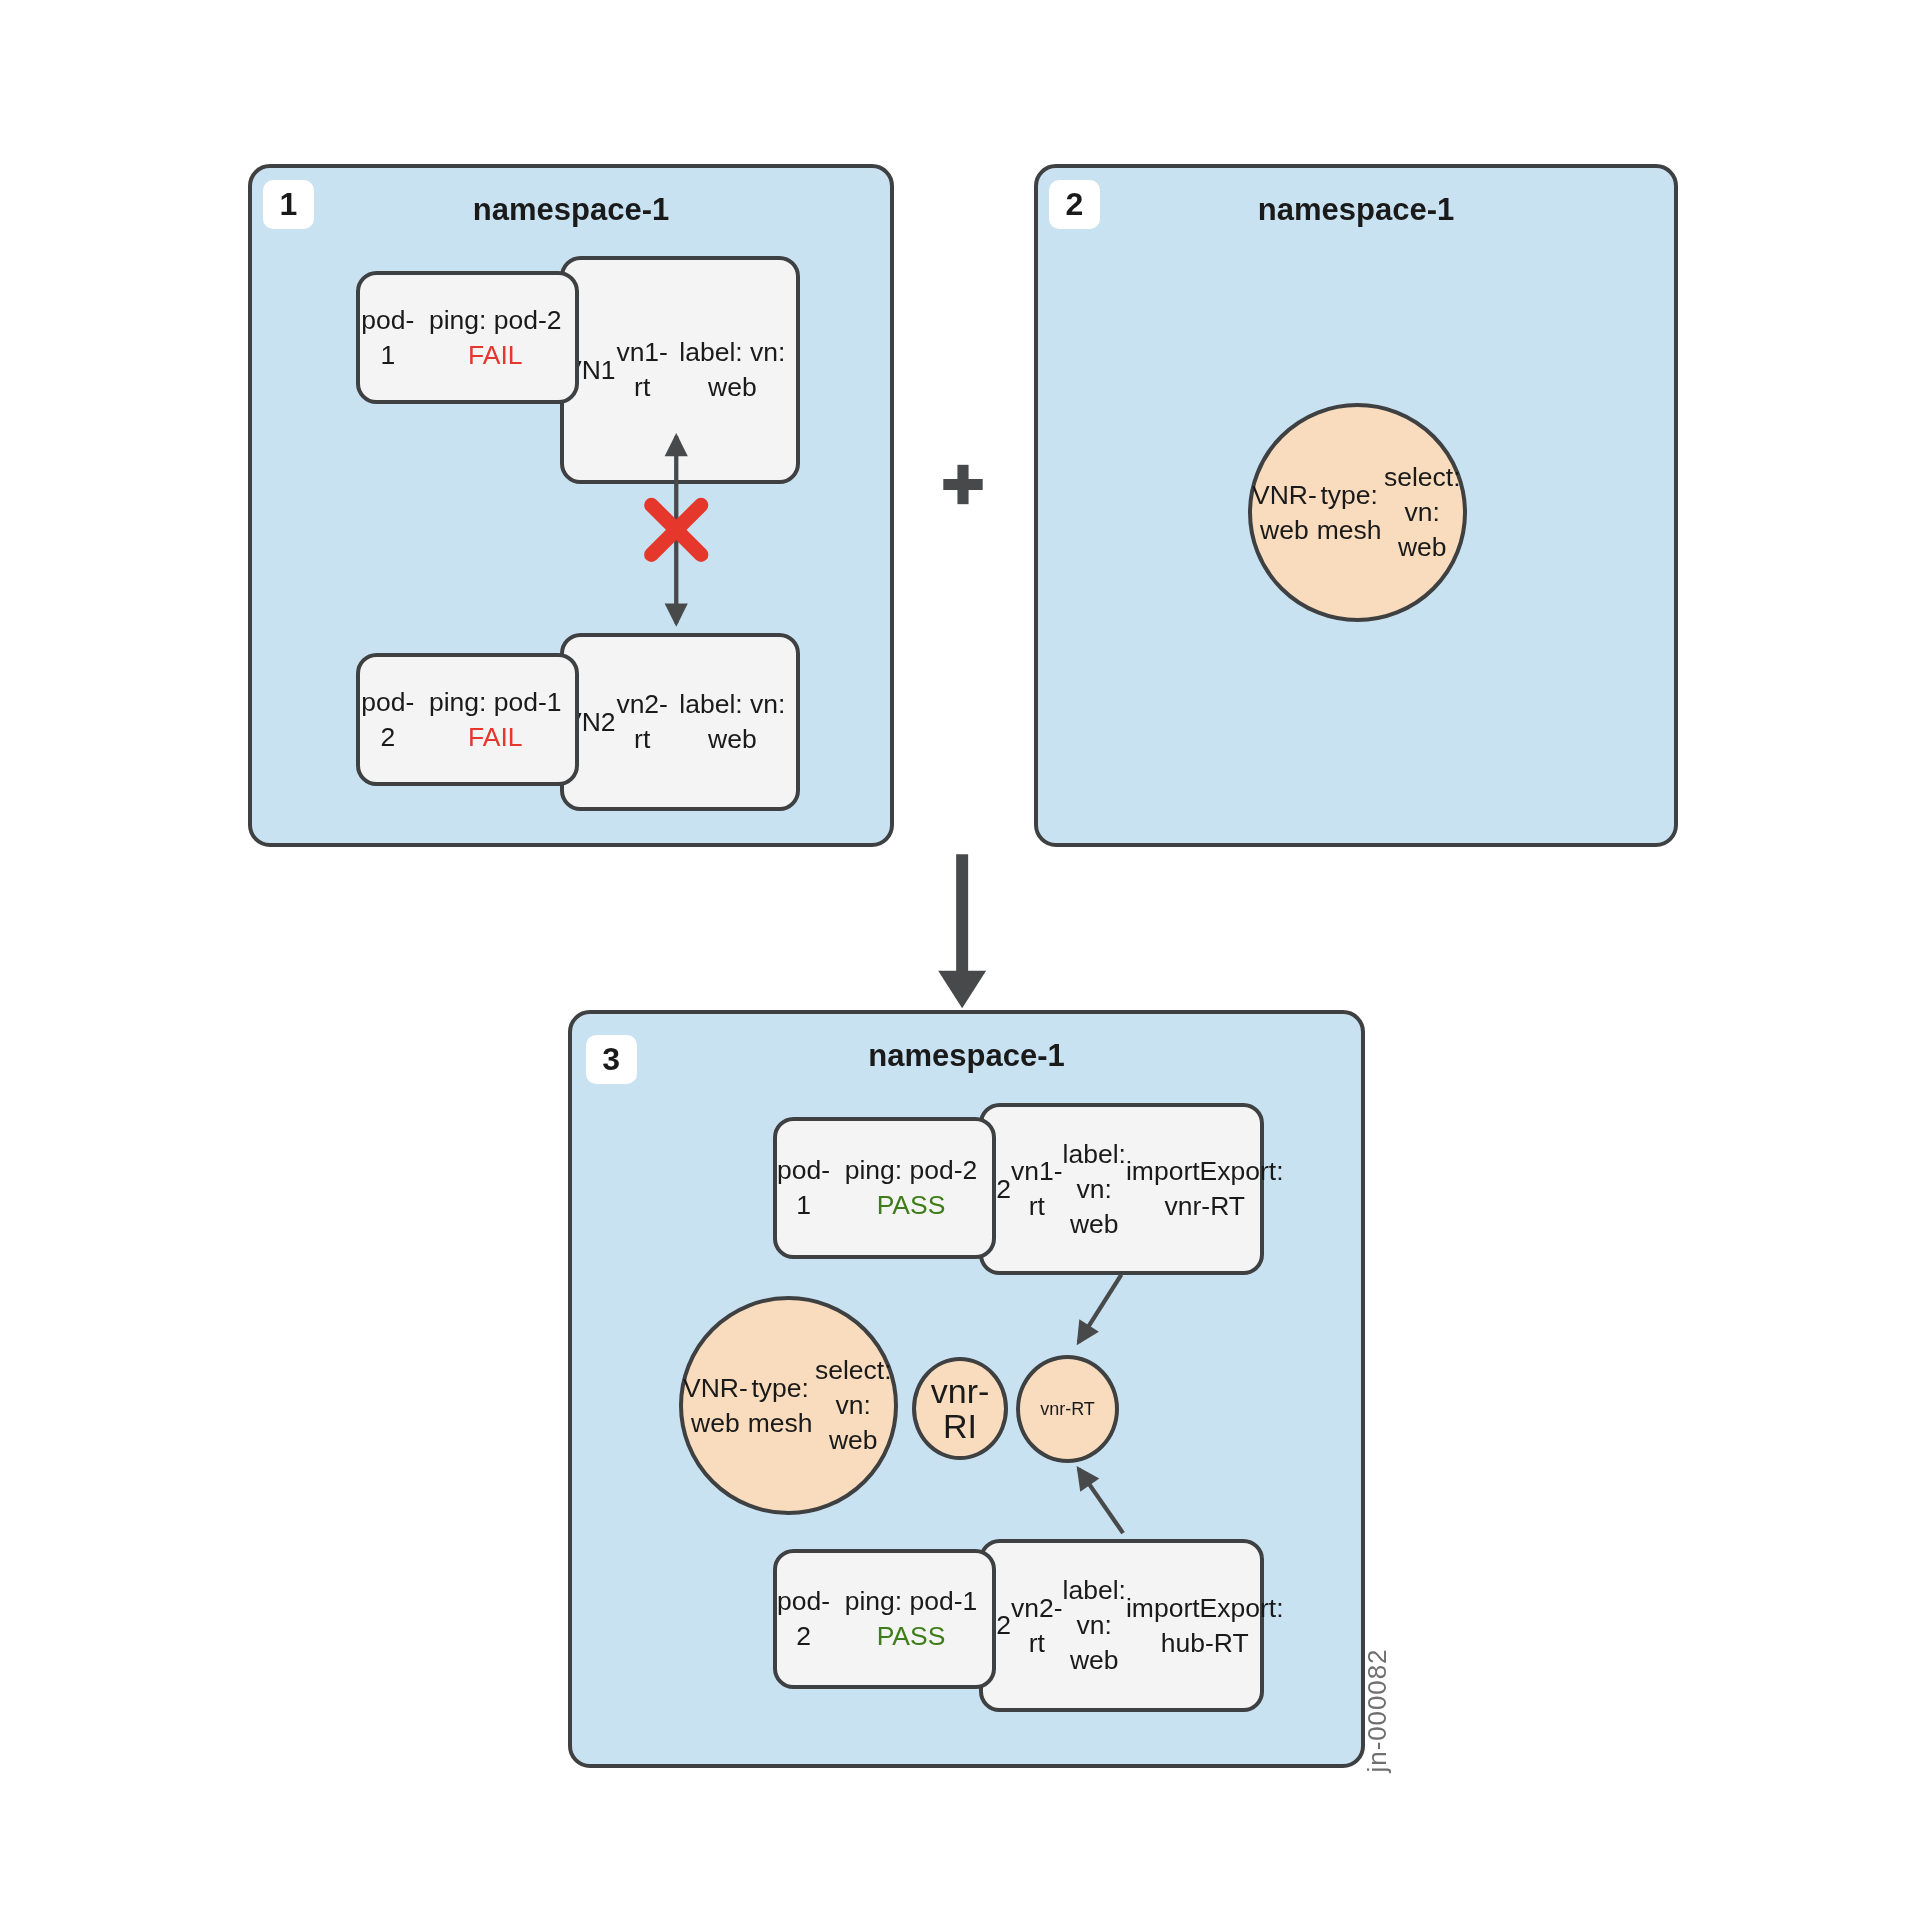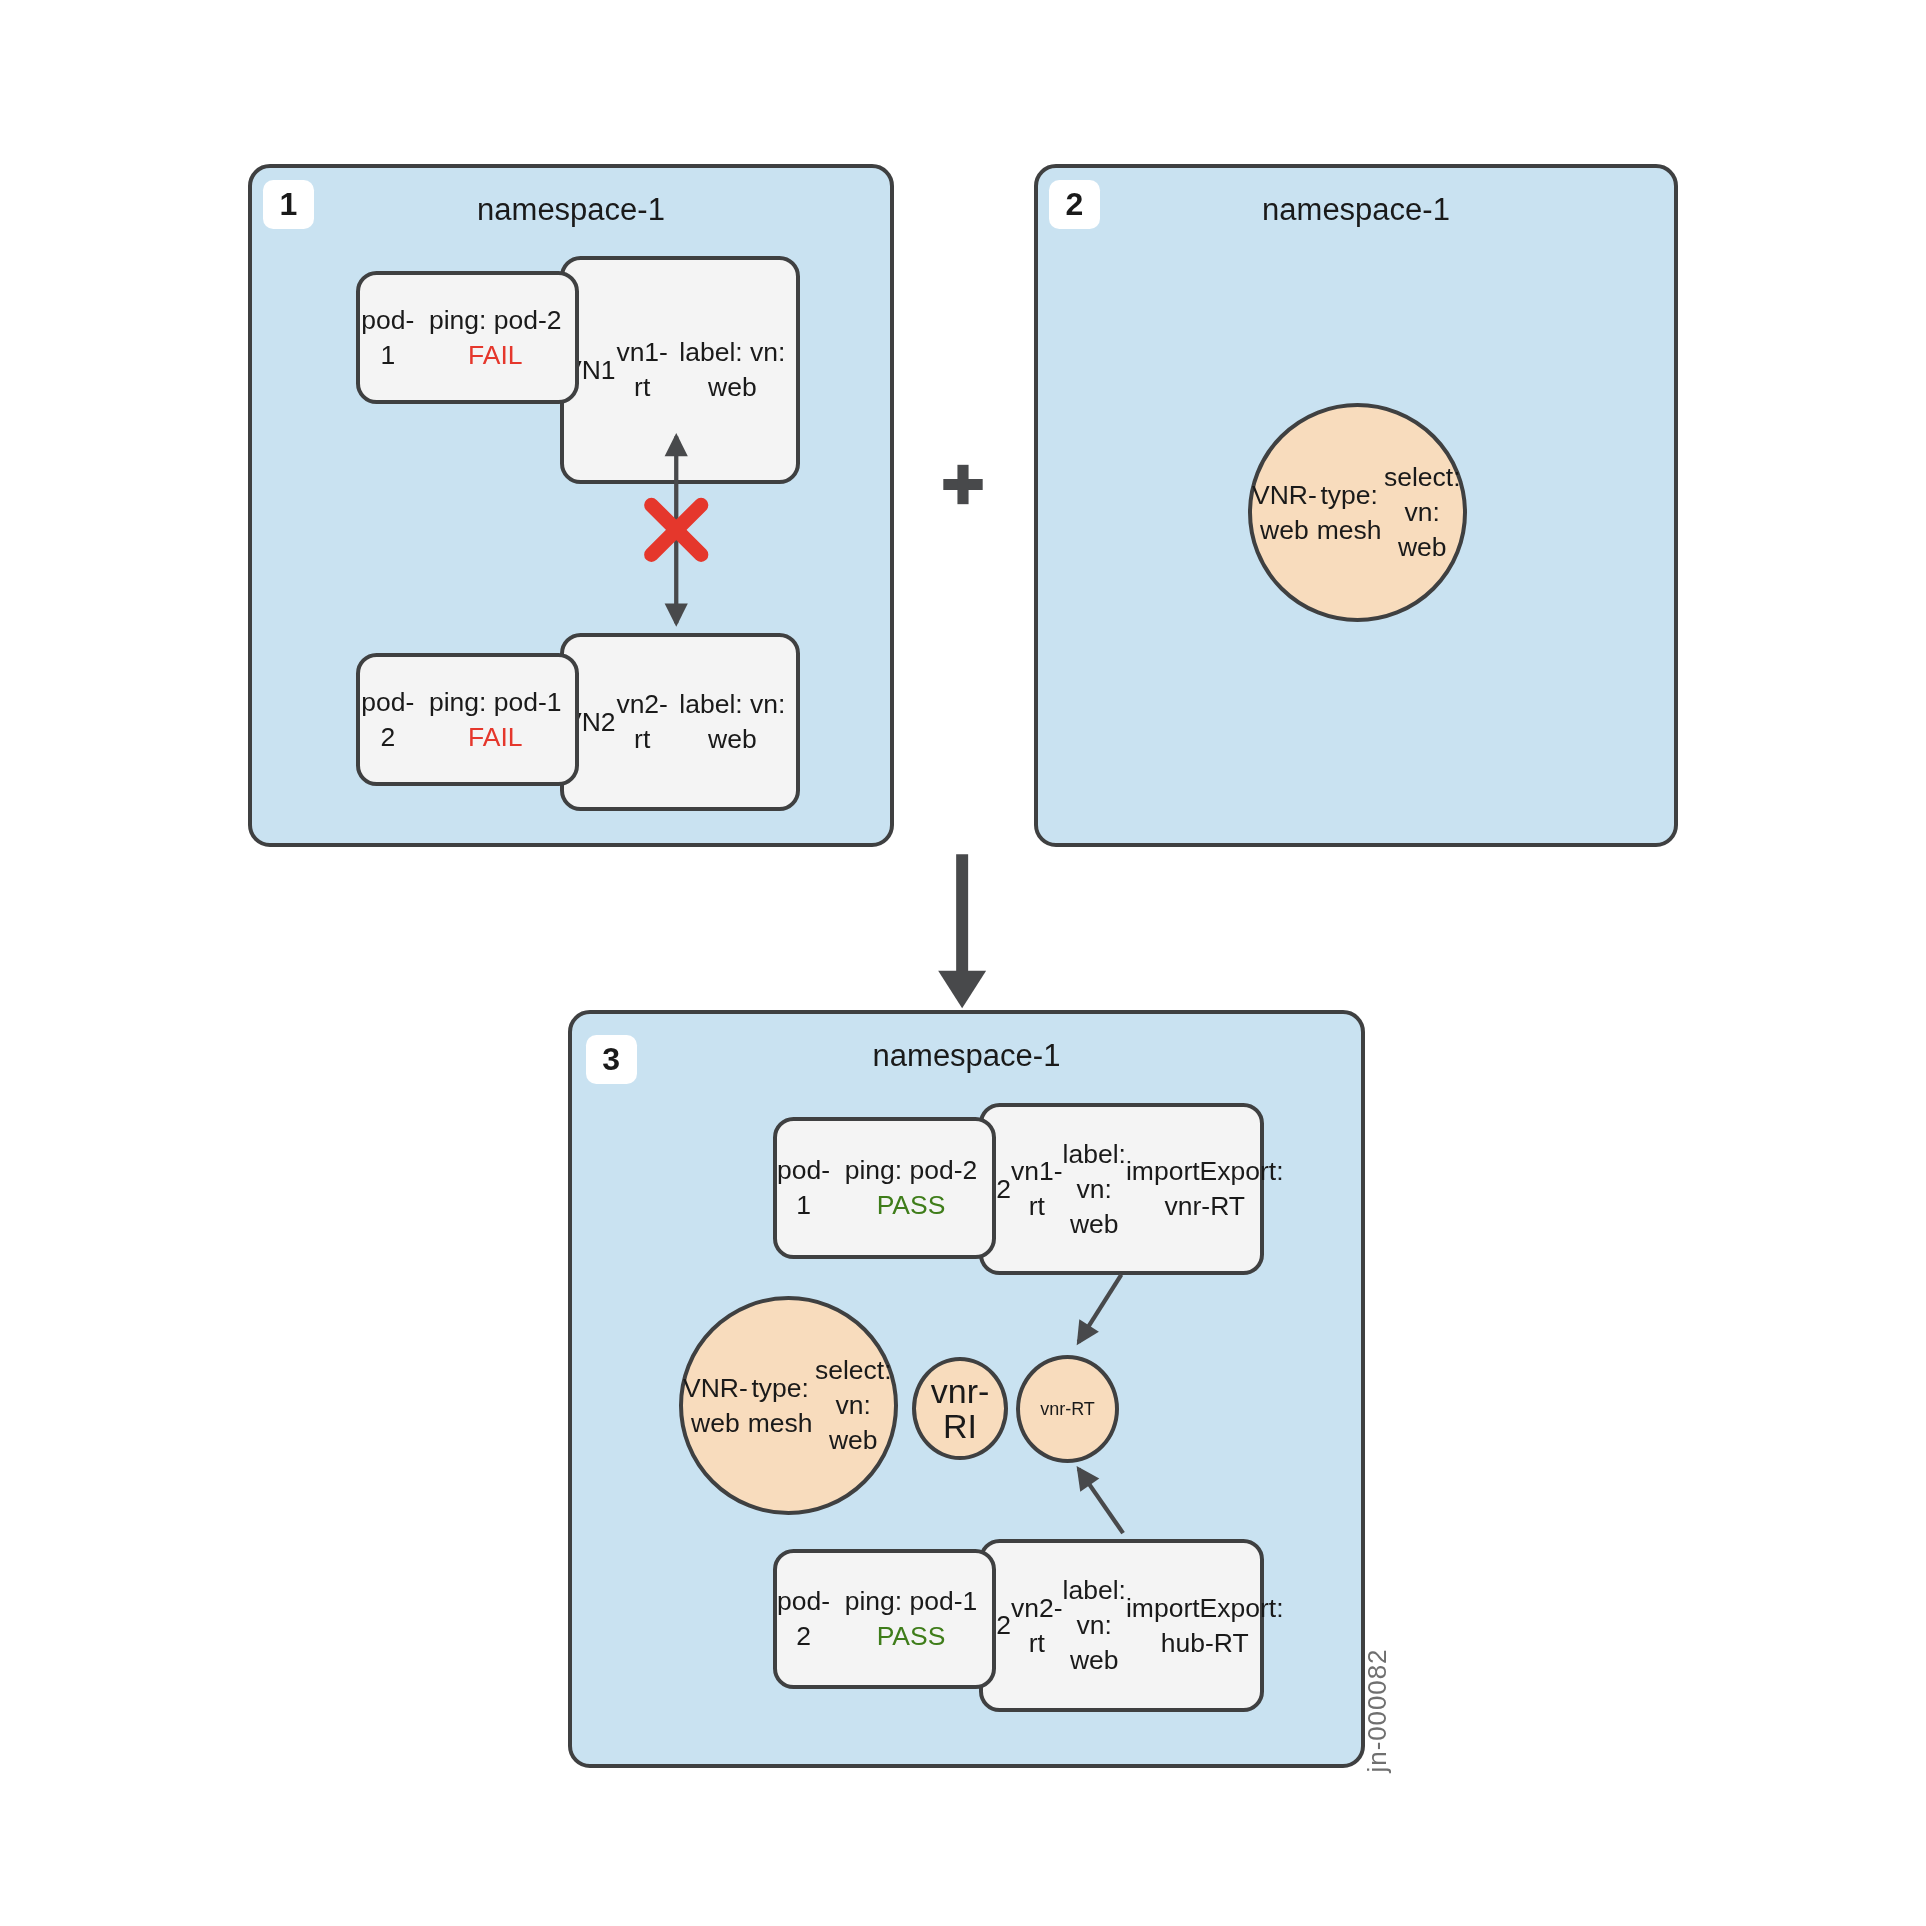--- a/index.html
+++ b/index.html
@@ -13,21 +13,21 @@
   #panel2{left:1034px;top:164px;width:644px;height:683px;}
   #panel3{left:568px;top:1010px;width:797px;height:758px;}
 
   .badge{position:absolute;left:11px;top:12px;width:51px;height:49px;
          background:var(--c-badge-fill,#ffffff);border-radius:10.3px;
          display:flex;align-items:center;justify-content:center;
          font-size:32px;font-weight:bold;color:var(--c-text,#1a1a1a);}
   #panel3 .badge{left:13.7px;top:20.5px;}
 
   .panel-title{position:absolute;left:0;top:24px;width:100%;text-align:center;
-               font-size:31px;font-weight:normal;color:var(--c-text,#1a1a1a);}
+               font-size:31px;font-weight:bold;color:var(--c-text,#1a1a1a);}
 
   .box{position:absolute;background:var(--c-box-fill,#f4f4f4);
        border:4.3px solid var(--c-box-border,#3f4041);border-radius:20.5px;box-sizing:border-box;
        display:flex;flex-direction:row;align-items:center;justify-content:center;
        font-size:26.5px;line-height:35px;text-align:center;}
   .box.pod{z-index:3;}
   .box.vn{z-index:2;}
 
   
   #p1-pod1{left:104px;top:103px;width:223px;height:133px;}

